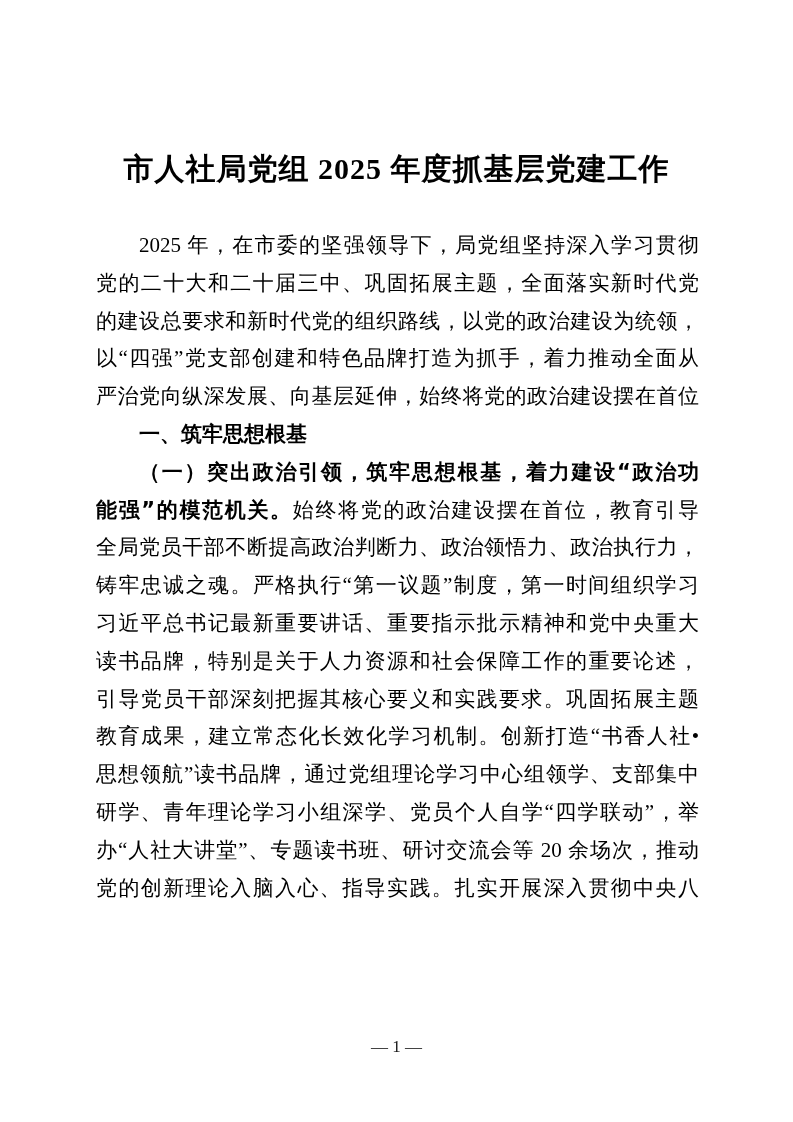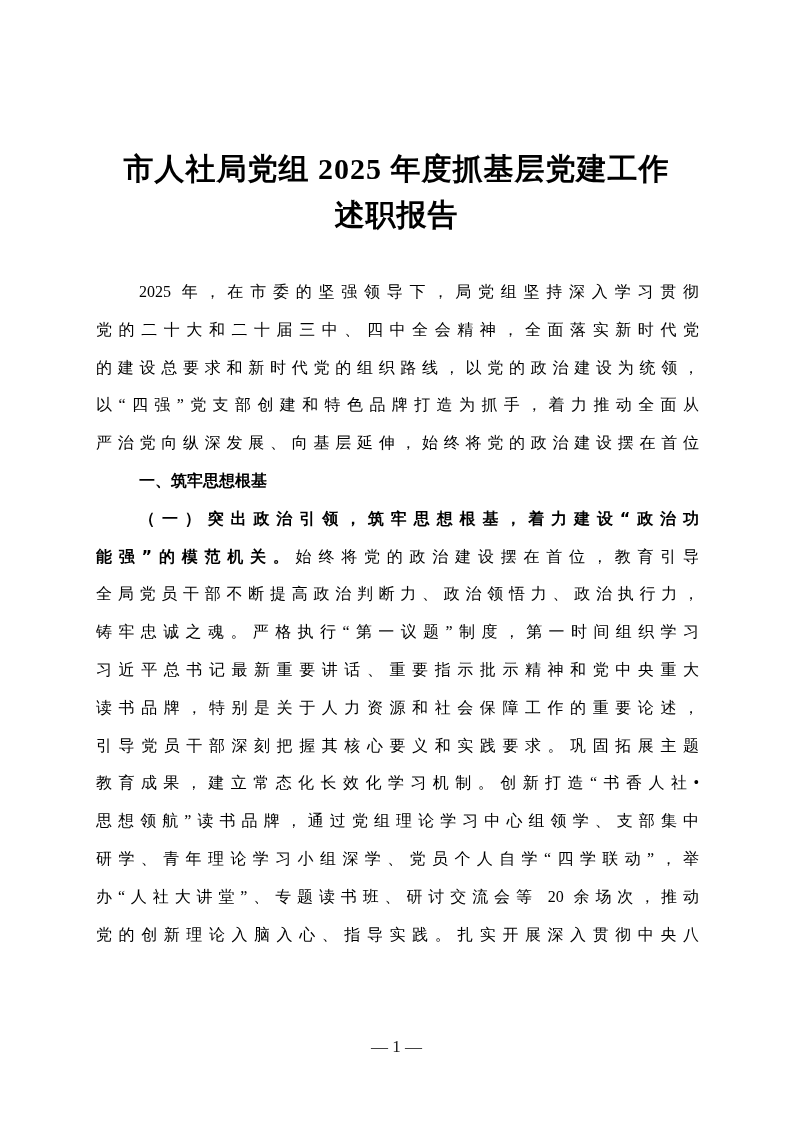--- a/index.html
+++ b/index.html
@@ -24,21 +24,21 @@
     line-height: 46px;
     font-weight: 700;
     letter-spacing: 1px;
     font-family: "Liberation Serif", "DejaVu Serif", serif;
   }
   .doc-body {
     margin-top: 35px;
     padding: 0 94px 0 96px;
   }
   .line {
-    font-size: 16px;
+    font-size: 21px;
     line-height: 37.8px;
     height: 37.8px;
     text-align: left;
     white-space: normal;
     overflow: visible;
   }
   .line.fill {
     text-align: justify;
     text-align-last: justify;
     text-justify: inter-character;
@@ -66,26 +66,25 @@
     font-family: "Liberation Serif", "DejaVu Serif", serif;
   }
 </style>
 </head>
 <body>
 
 <div class="page">
 
   <div class="doc-title">
     <div>市人社局党组 2025 年度抓基层党建工作</div>
-    <div>述职报告</div>
   </div>
 
   <div class="doc-body" id="doc-body">
       <div class="line fill indent"><span class="run normal">2025 年，在市委的坚强领导下，局党组坚持深入学习贯彻</span></div>
-      <div class="line fill"><span class="run normal">党的二十大和二十届三中、四中全会精神，全面落实新时代党</span></div>
+      <div class="line fill"><span class="run normal">党的二十大和二十届三中、巩固拓展主题，全面落实新时代党</span></div>
       <div class="line fill"><span class="run normal">的建设总要求和新时代党的组织路线，以党的政治建设为统领，</span></div>
       <div class="line fill"><span class="run normal">以“四强”党支部创建和特色品牌打造为抓手，着力推动全面从</span></div>
       <div class="line fill"><span class="run normal">严治党向纵深发展、向基层延伸，始终将党的政治建设摆在首位</span></div>
       <div class="line indent"><span class="run hei">一、筑牢思想根基</span></div>
       <div class="line fill indent"><span class="run hei">（一）突出政治引领，筑牢思想根基，着力建设“政治功</span></div>
       <div class="line fill"><span class="run hei">能强”的模范机关。</span><span class="run normal">始终将党的政治建设摆在首位，教育引导</span></div>
       <div class="line fill"><span class="run normal">全局党员干部不断提高政治判断力、政治领悟力、政治执行力，</span></div>
       <div class="line fill"><span class="run normal">铸牢忠诚之魂。严格执行“第一议题”制度，第一时间组织学习</span></div>
       <div class="line fill"><span class="run normal">习近平总书记最新重要讲话、重要指示批示精神和党中央重大</span></div>
       <div class="line fill"><span class="run normal">读书品牌，特别是关于人力资源和社会保障工作的重要论述，</span></div>

